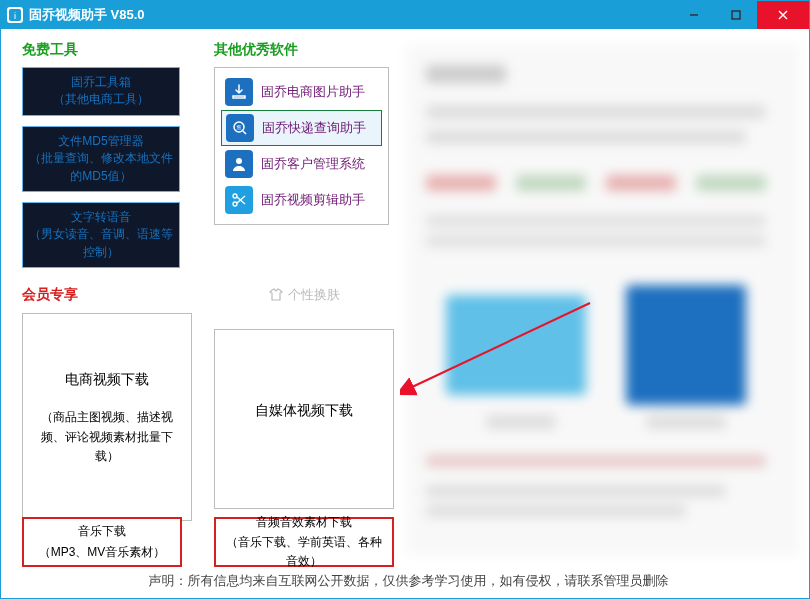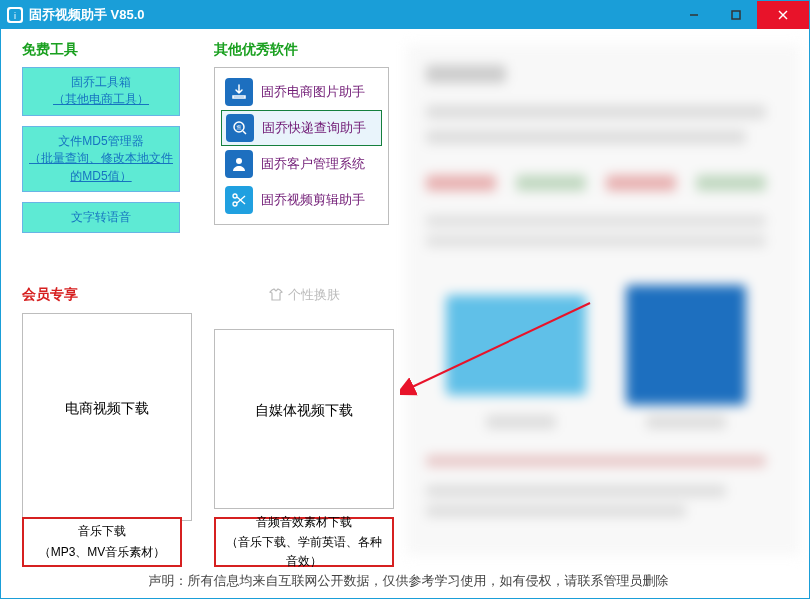--- a/index.html
+++ b/index.html
@@ -10,23 +10,23 @@
 .titlebar .title { font-size: 13px; font-weight: bold; flex: 1; }
 .win-btns { display: flex; height: 100%; }
 .win-btn { width: 42px; height: 100%; display: flex; align-items: center; justify-content: center; color: #fff; cursor: pointer; }
 .win-btn.close { background: #e8132a; width: 52px; }
 .win-btn svg { pointer-events: none; }
 .body { position: absolute; top: 28px; left: 0; right: 0; bottom: 0; padding: 12px 15px 10px 14px; margin-left: 7px; }
 .section-title { font-size: 14px; color: #1aa020; font-weight: bold; margin-bottom: 8px; }
 .section-title.red { color: #d62020; }
 .left-col { position: absolute; left: 14px; top: 12px; width: 180px; }
 .mid-col { position: absolute; left: 206px; top: 12px; width: 185px; }
-.tool-btn { border: 1px solid #68b4e6; color: #1673c0; background: #5eead4; width: 158px; padding: 6px 4px; margin-bottom: 10px; text-align: center; line-height: 1.45; cursor: pointer; }
+.tool-btn { border: 1px solid #68b4e6; color: #1673c0; background: #0f172a; width: 158px; padding: 6px 4px; margin-bottom: 10px; text-align: center; line-height: 1.45; cursor: pointer; }
 .tool-btn .line1 { display: block; }
-.tool-btn .line2 { display: block; text-decoration: underline; }
+.tool-btn .line2 { display: block; }
 .soft-panel { border: 1px solid #bdbdbd; width: 175px; padding: 6px 6px; }
 .soft-item { display: flex; align-items: center; height: 36px; padding: 2px 4px; cursor: pointer; }
 .soft-item.highlight { background: #e9f4fb; border: 1px solid #15803d; }
 .soft-item .ic { width: 28px; height: 28px; border-radius: 4px; display: flex; align-items: center; justify-content: center; margin-right: 8px; flex-shrink: 0; }
 .soft-item .label { font-size: 13px; color: #701a75; }
 .skin-link { position: absolute; left: 260px; top: 257px; color: #bbb; font-size: 13px; display: flex; align-items: center; cursor: pointer; }
 .skin-link svg { margin-right: 4px; }
 .member-row { position: absolute; left: 14px; top: 257px; }
 .card { border: 1px solid #bdbdbd; background: #fff; text-align: center; display: flex; flex-direction: column; align-items: center; justify-content: center; padding: 8px 10px; line-height: 1.6; }
 .card .t1 { font-size: 14px; margin-bottom: 18px; }
@@ -82,20 +82,21 @@
       <div class="tool-btn">
         <span class="line1">固乔工具箱</span>
         <span class="line2">（其他电商工具）</span>
       </div>
       <div class="tool-btn">
         <span class="line1">文件MD5管理器</span>
         <span class="line2">（批量查询、修改本地文件的MD5值）</span>
       </div>
       <div class="tool-btn">
         <span class="line1">文字转语音</span>
+        <span class="line2">（男女读音、音调、语速等控制）</span>
       </div>
     </div>
 
     <div class="mid-col">
       <div class="section-title">其他优秀软件</div>
       <div class="soft-panel">
         <div class="soft-item">
           <span class="ic" style="background:#1d6fbf">
             <svg width="18" height="18" viewBox="0 0 18 18">
                 <path d="M9 2v8m0 0l-3-3m3 3l3-3M3 13h12v2H3z" stroke="#fff" stroke-width="1.5" fill="none" stroke-linecap="round"></path>
@@ -142,20 +143,21 @@
 
     <div class="skin-link">
       <svg width="16" height="16" viewBox="0 0 16 16">
           <path d="M4 3l2-1 2 2 2-2 2 1 2 2-2 1v7H4V6L2 5z" fill="none" stroke="#bbb" stroke-width="1.2"></path>
         </svg>
       <span>个性换肤</span>
     </div>
 
     <div class="card card-ecom">
       <div class="t1">电商视频下载</div>
+      <div class="t2">（商品主图视频、描述视频、评论视频素材批量下载）</div>
     </div>
     <div class="card card-media">
       <div class="t1">自媒体视频下载</div>
     </div>
     <div class="card card-music">
       <div class="t1">音乐下载</div>
       <div class="t2">（MP3、MV音乐素材）</div>
     </div>
     <div class="card card-audio">
       <div class="t1">音频音效素材下载</div>

